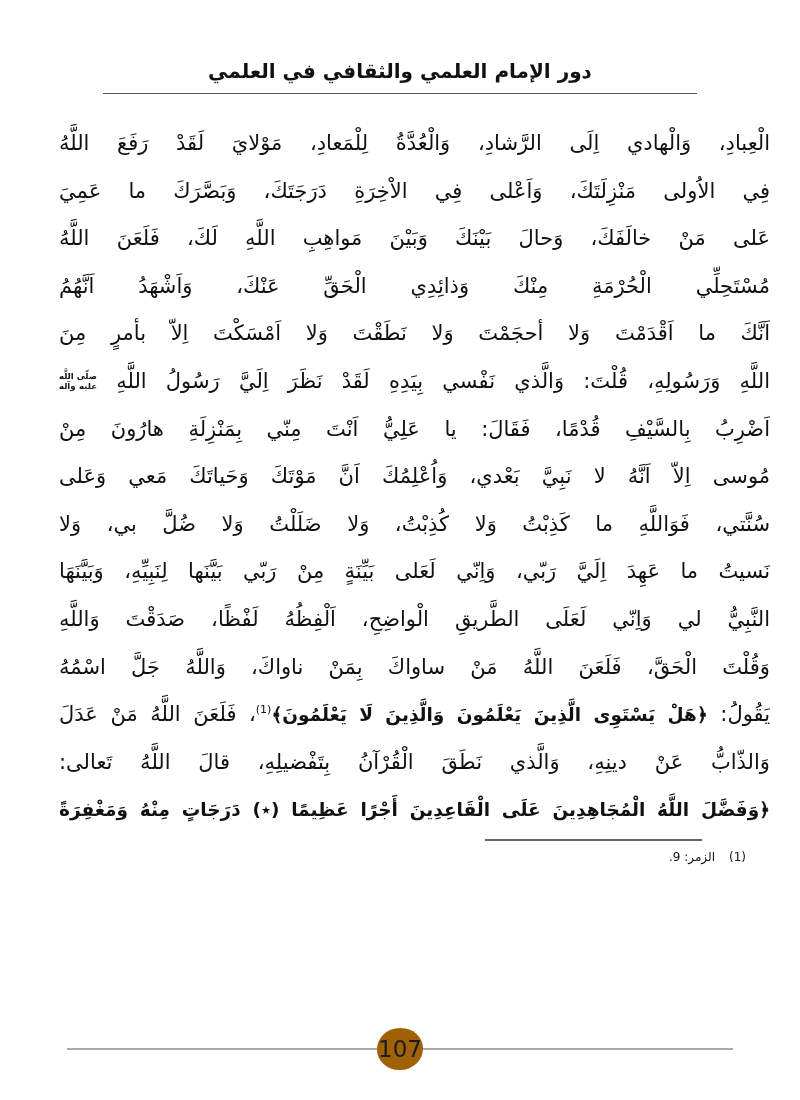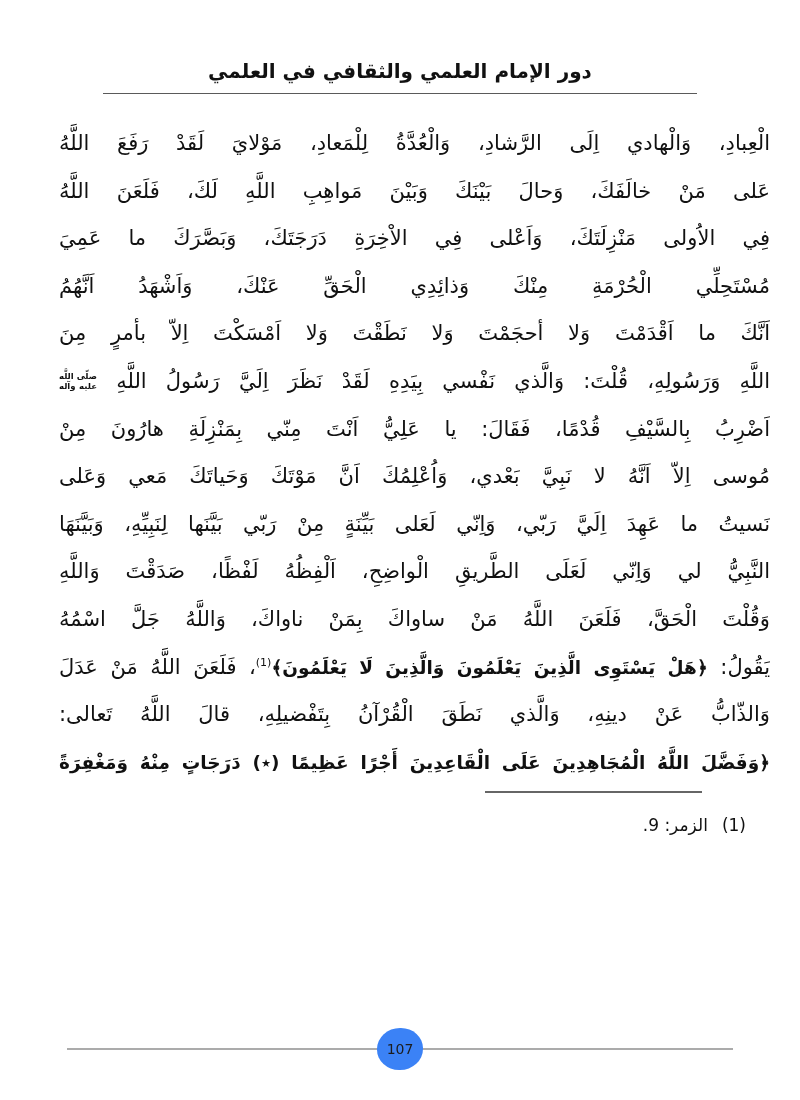--- a/index.html
+++ b/index.html
@@ -57,62 +57,63 @@
   
   .footnote-area { margin:5px 54px 0 59px; }
   .fn-rule {
     width:217px;
     margin:0 44px 0 0;
     border:none;
     border-top:2px solid #666666;
     height:0;
   }
   .footnote {
-    margin-top:22px;
+    margin-top:9px;
     text-align:right;
-    font-size:17px;
+    font-size:12px;
     padding-left:2px;
   }
   .footnote .fn-m { display:inline-block; margin-left:14px; }
 
   
   .bottom-line {
     position:absolute;
     top:1048px; left:67px;
     width:666px;
     border-top:2px solid #ababab;
   }
   .page-badge {
     position:absolute;
     top:1028px; left:377px;
     width:46px; height:42px;
-    background:#3b82f6;
+    background:#a16207;
     border-radius:50% 48% 50% 48%;
     display:flex; align-items:center; justify-content:center;
-    font-size:14px;
+    font-size:23px;
     color:#1c1c1c;
   }
 </style>
 </head>
 <body>
 
 <div class="page">
 
   <div class="header-title">دور الإمام العلمي والثقافي في العلمي</div>
   <hr class="header-rule">
 
   <div class="body-text">
       <p class="line"><span class="txt">الْعِبادِ، وَالْهادي اِلَى الرَّشادِ، وَالْعُدَّةُ لِلْمَعادِ، مَوْلايَ لَقَدْ رَفَعَ اللَّهُ</span></p>
+      <p class="line"><span class="txt">فِي الاُولى مَنْزِلَتَكَ، وَاَعْلى فِي الاْخِرَةِ دَرَجَتَكَ، وَبَصَّرَكَ ما عَمِيَ</span></p>
       <p class="line"><span class="txt">عَلى مَنْ خالَفَكَ، وَحالَ بَيْنَكَ وَبَيْنَ مَواهِبِ اللَّهِ لَكَ، فَلَعَنَ اللَّهُ</span></p>
-      <p class="line"><span class="txt">فِي الاُولى مَنْزِلَتَكَ، وَاَعْلى فِي الاْخِرَةِ دَرَجَتَكَ، وَبَصَّرَكَ ما عَمِيَ</span></p>
       <p class="line"><span class="txt">مُسْتَحِلِّي الْحُرْمَةِ مِنْكَ وَذائِدِي الْحَقِّ عَنْكَ، وَاَشْهَدُ اَنَّهُمُ</span></p>
       <p class="line"><span class="txt">اَنَّكَ ما اَقْدَمْتَ وَلا أحجَمْتَ وَلا نَطَقْتَ وَلا اَمْسَكْتَ اِلاّ بأمرٍ مِنَ</span></p>
       <p class="line"><span class="txt">اللَّهِ وَرَسُولِهِ، قُلْتَ: وَالَّذي نَفْسي بِيَدِهِ لَقَدْ نَظَرَ اِلَيَّ رَسُولُ اللَّهِ </span><span class="honorific"><span class="h-row">صلّى اللَّه</span><span class="h-row">عليه وآله</span></span></p>
       <p class="line"><span class="txt">اَضْرِبُ بِالسَّيْفِ قُدْمًا، فَقَالَ: يا عَلِيُّ اَنْتَ مِنّي بِمَنْزِلَةِ هارُونَ مِنْ</span></p>
       <p class="line"><span class="txt">مُوسى اِلاّ اَنَّهُ لا نَبِيَّ بَعْدي، وَاُعْلِمُكَ اَنَّ مَوْتَكَ وَحَياتَكَ مَعي وَعَلى</span></p>
+      <p class="line"><span class="txt">سُنَّتي، فَوَاللَّهِ ما كَذِبْتُ وَلا كُذِبْتُ، وَلا ضَلَلْتُ وَلا ضُلَّ بي، وَلا</span></p>
       <p class="line"><span class="txt">نَسيتُ ما عَهِدَ اِلَيَّ رَبّي، وَاِنّي لَعَلى بَيِّنَةٍ مِنْ رَبّي بَيَّنَها لِنَبِيِّهِ، وَبَيَّنَهَا</span></p>
       <p class="line"><span class="txt">النَّبِيُّ لي وَاِنّي لَعَلَى الطَّريقِ الْواضِحِ، اَلْفِظُهُ لَفْظًا، صَدَقْتَ وَاللَّهِ</span></p>
       <p class="line"><span class="txt">وَقُلْتَ الْحَقَّ، فَلَعَنَ اللَّهُ مَنْ ساواكَ بِمَنْ ناواكَ، وَاللَّهُ جَلَّ اسْمُهُ</span></p>
       <p class="line"><span class="txt">يَقُولُ: </span><span class="quran">﴿هَلْ يَسْتَوِى الَّذِينَ يَعْلَمُونَ وَالَّذِينَ لَا يَعْلَمُونَ﴾</span><sup class="fn-marker">(1)</sup><span class="txt">، فَلَعَنَ اللَّهُ مَنْ عَدَلَ</span></p>
       <p class="line"><span class="txt">وَالذّابُّ عَنْ دينِهِ، وَالَّذي نَطَقَ الْقُرْآنُ بِتَفْضيلِهِ، قالَ اللَّهُ تَعالى:</span></p>
       <p class="line"><span class="quran">﴿وَفَضَّلَ اللَّهُ الْمُجَاهِدِينَ عَلَى الْقَاعِدِينَ أَجْرًا عَظِيمًا (٭) دَرَجَاتٍ مِنْهُ وَمَغْفِرَةً وَرَحْمَةً</span></p>
     </div>
 
   <div class="footnote-area">
     <hr class="fn-rule">

